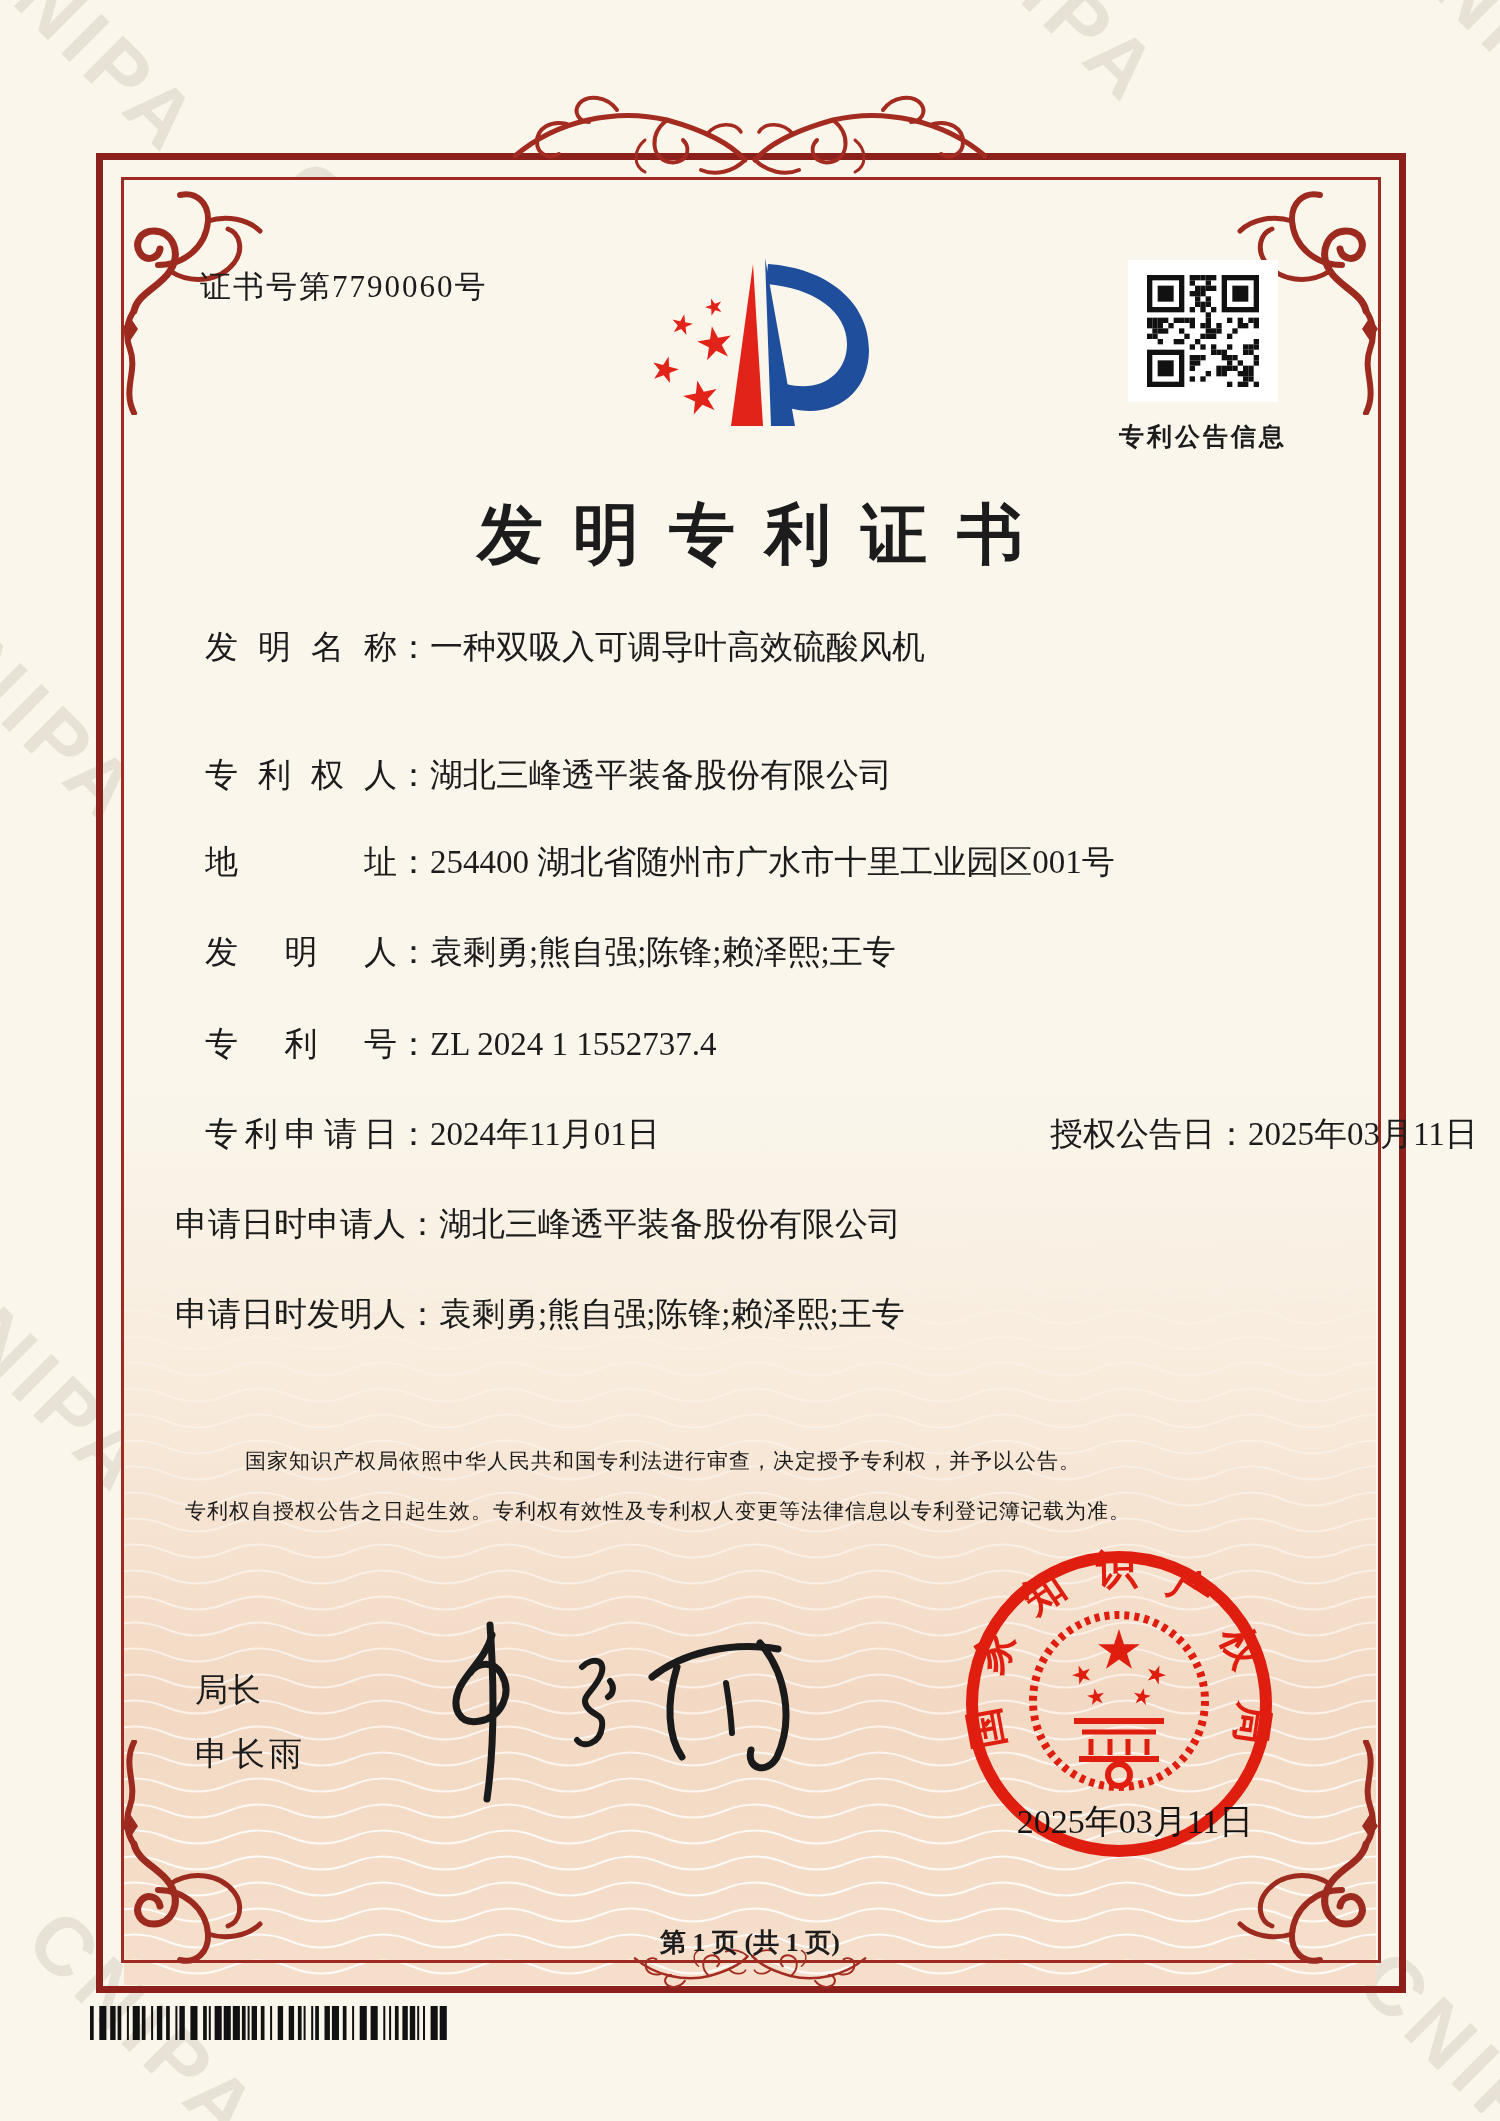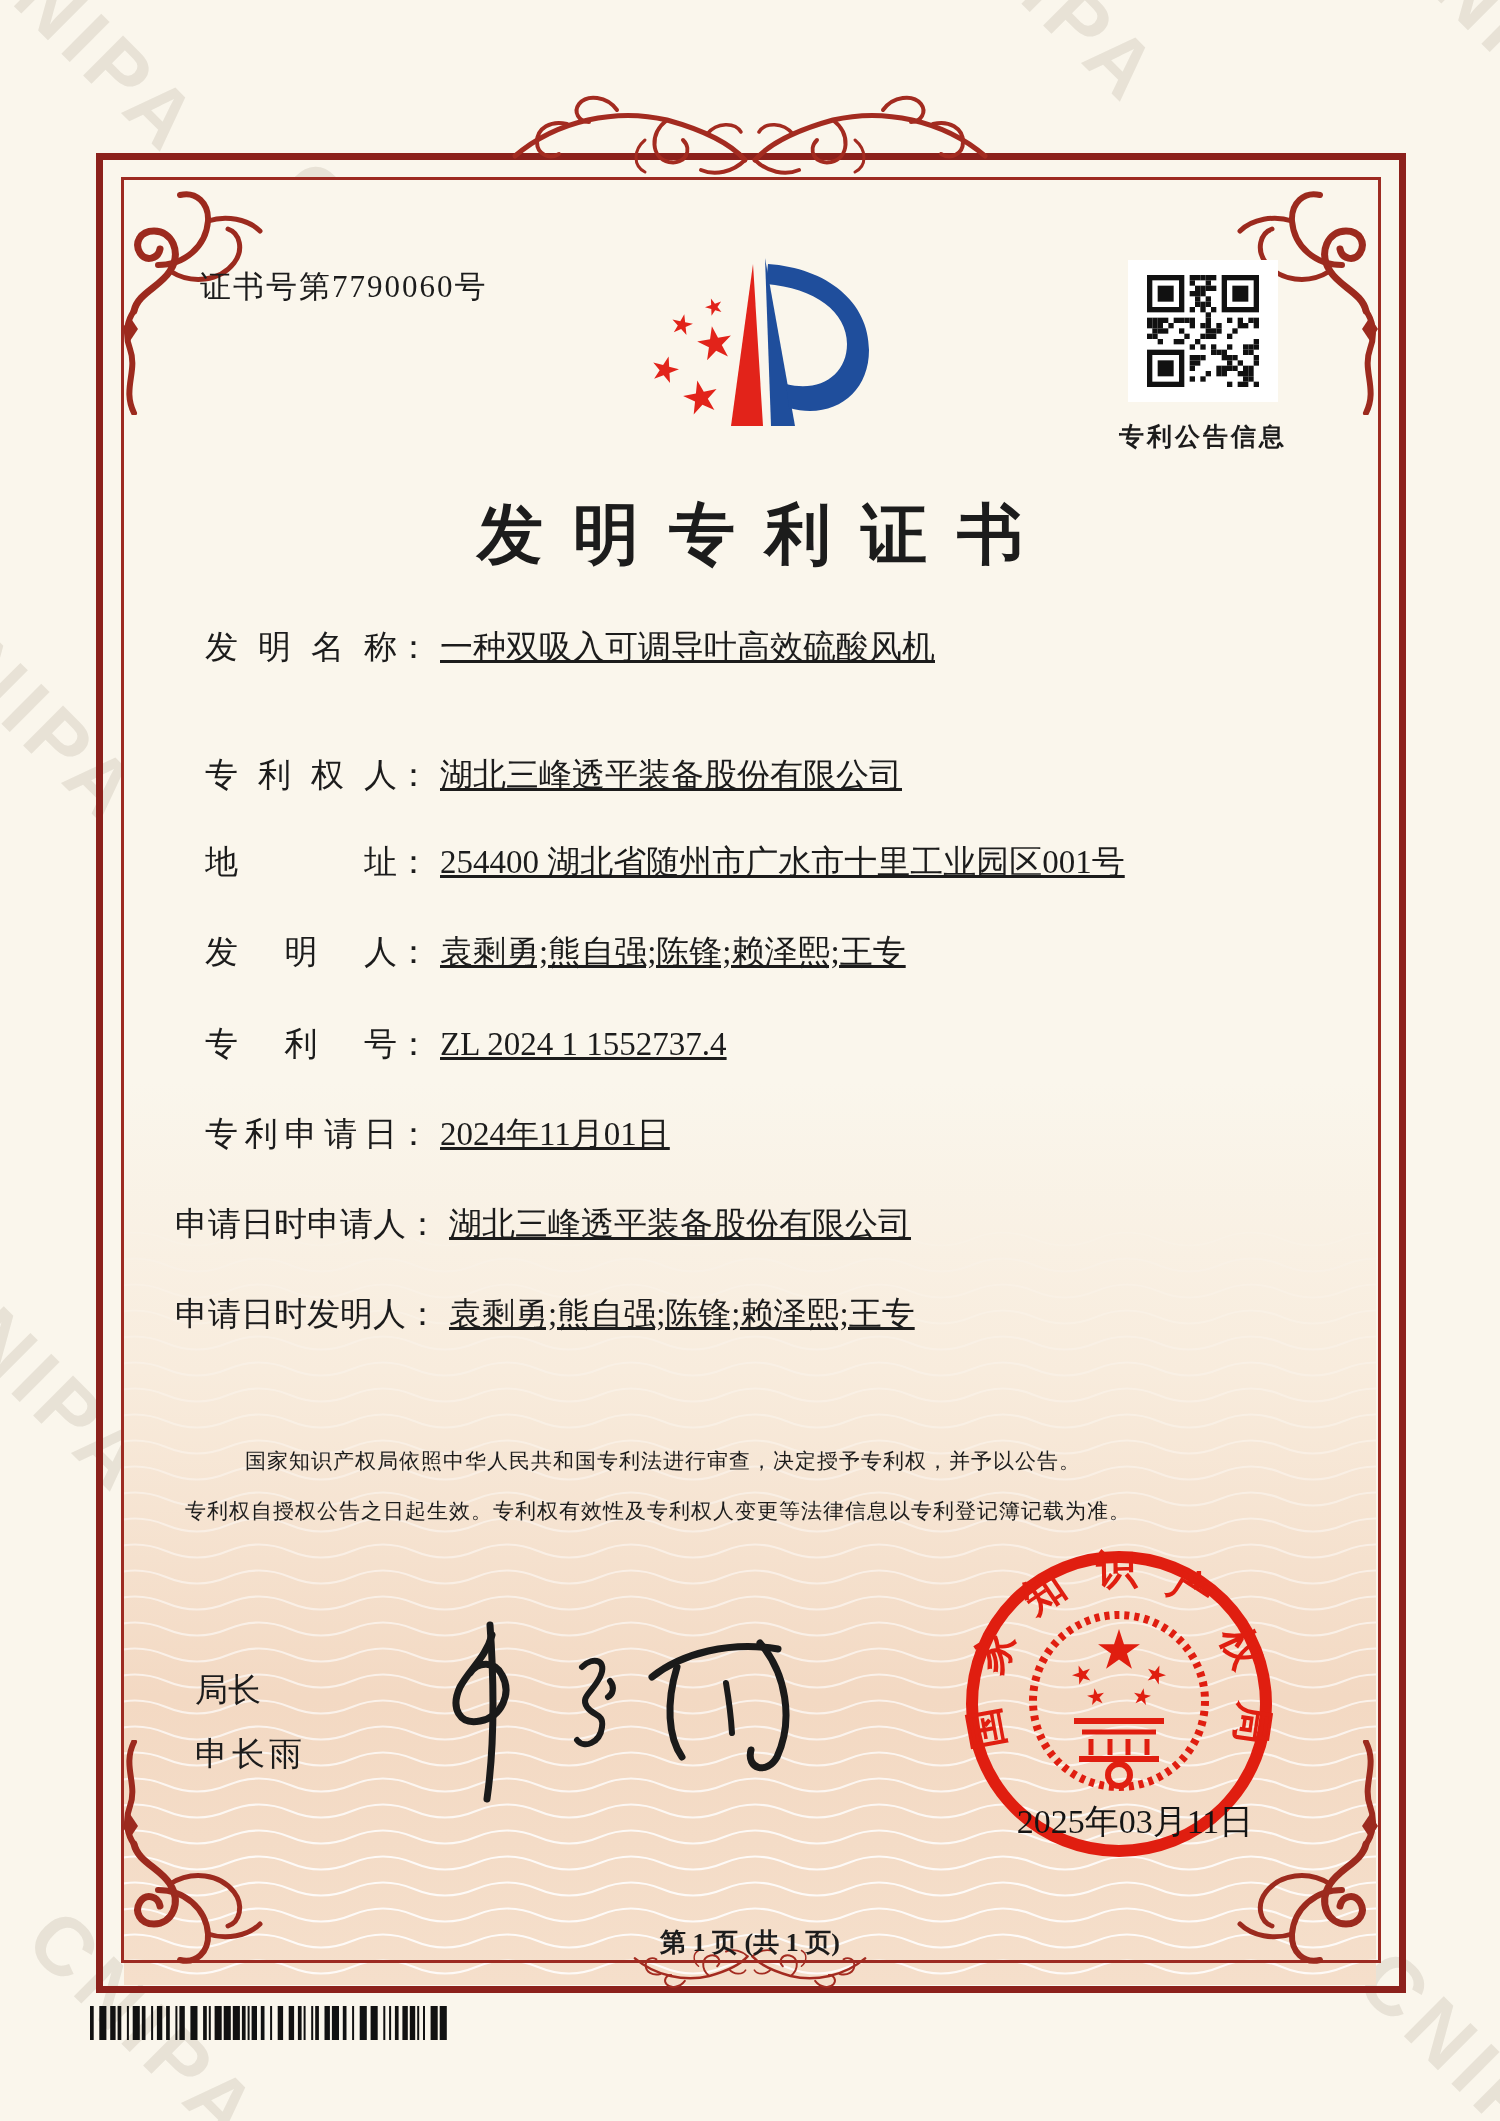--- a/index.html
+++ b/index.html
@@ -33,21 +33,21 @@
   #qr-box{left:1128px;top:260px;width:150px;height:142px;background:#ffffff;z-index:5;}
   #qr{position:absolute;left:19px;top:15px;}
   #qr-label{left:1108px;top:408px;width:190px;text-align:center;font-size:25px;font-weight:bold;letter-spacing:3px;z-index:5;margin-top:12px;}
   #title{left:0;top:450px;width:1500px;text-align:center;font-size:66px;font-weight:bold;
          letter-spacing:30px;text-indent:30px;z-index:5;margin-top:40px;}
   
   .row{position:absolute;left:205px;font-size:33px;white-space:nowrap;z-index:5;}
   .row.wide{left:175px;}
   .flabel{display:inline-block;width:192px;text-align:justify;text-align-last:justify;vertical-align:bottom;}
   .flabel2{display:inline-block;vertical-align:bottom;}
-  .fval{margin-left:10px;text-decoration:underline;}
+  .fval{}
   .col2{position:absolute;left:845px;top:0;}
   
   .legal{position:absolute;font-size:21px;letter-spacing:1px;white-space:nowrap;z-index:5;}
   
   #sig-title{left:195px;top:1668px;font-size:33px;font-family:"Liberation Sans","DejaVu Sans",sans-serif;z-index:5;text-align:center;}
   #sig-name{left:195px;top:1732px;font-size:33px;font-family:"Liberation Sans","DejaVu Sans",sans-serif;letter-spacing:4px;z-index:5;}
   #signature{left:430px;top:1615px;z-index:5;}
   
   #seal{left:954px;top:1539px;z-index:6;}
   #seal-date{left:1000px;top:1799px;width:270px;text-align:center;font-size:34px;color:#141414;z-index:7;}
@@ -303,20 +303,23 @@
   <span class="flabel">地址</span><span>：</span><span class="fval">254400 湖北省随州市广水市十里工业园区001号</span>
 </div>
 <div class="row" style="top:930px">
   <span class="flabel">发明人</span><span>：</span><span class="fval">袁剩勇;熊自强;陈锋;赖泽熙;王专</span>
 </div>
 <div class="row" style="top:1022px;width:1150px">
   <span class="flabel">专利号</span><span>：</span><span class="fval">ZL 2024 1 1552737.4</span>
 </div>
 <div class="row" style="top:1112px;width:1150px">
   <span class="flabel">专利申请日</span><span>：</span><span class="fval">2024年11月01日</span>
+  <span class="col2">
+    <span class="flabel2">授权公告日</span><span>：</span><span class="fval">2025年03月11日</span>
+  </span>
 </div>
 <div class="row wide" style="top:1202px">
   <span class="flabel2">申请日时申请人</span><span>：</span><span class="fval">湖北三峰透平装备股份有限公司</span>
 </div>
 <div class="row wide" style="top:1292px">
   <span class="flabel2">申请日时发明人</span><span>：</span><span class="fval">袁剩勇;熊自强;陈锋;赖泽熙;王专</span>
 </div>
 
 <div class="legal" style="left:245px;top:1447px">国家知识产权局依照中华人民共和国专利法进行审查，决定授予专利权，并予以公告。</div>
 <div class="legal" style="left:185px;top:1497px">专利权自授权公告之日起生效。专利权有效性及专利权人变更等法律信息以专利登记簿记载为准。</div>

